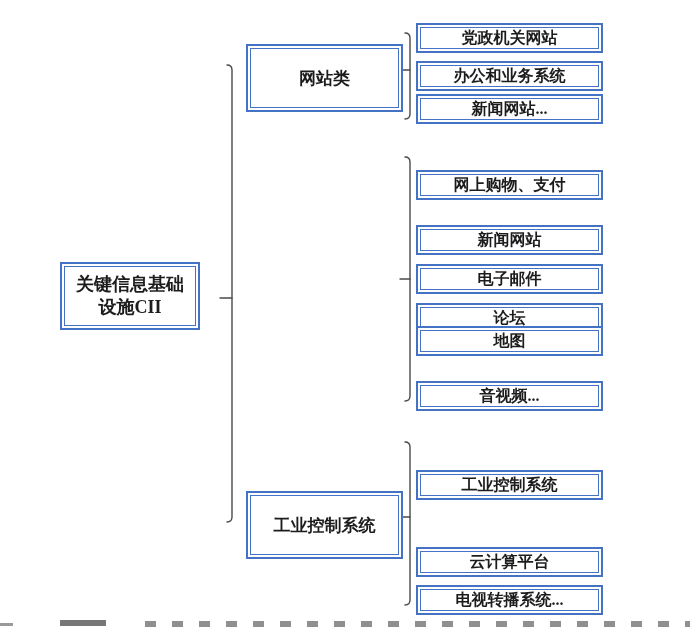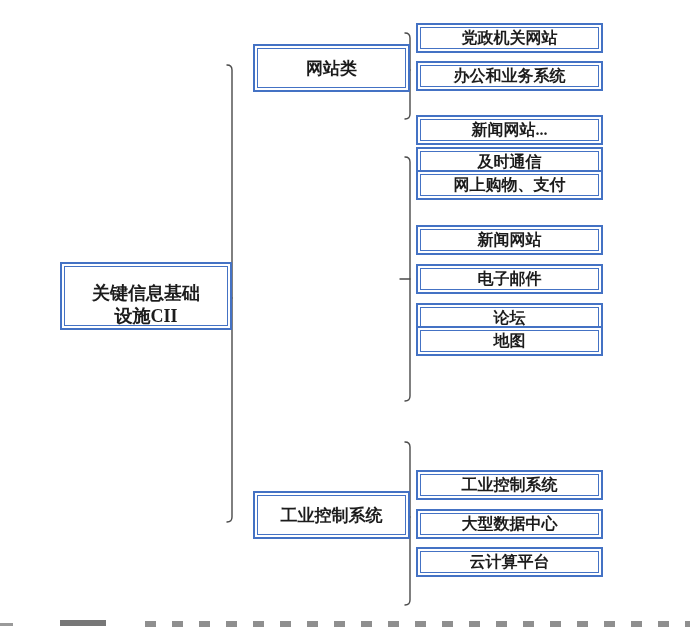--- a/index.html
+++ b/index.html
@@ -22,28 +22,27 @@
     position:absolute;
     box-sizing:border-box;
     display:flex;align-items:center;justify-content:center;
     text-align:center;
     background:#fff;
     border:2px solid var(--blue);
     box-shadow:inset 0 0 0 2px #ffffff, inset 0 0 0 3px var(--blue);
     white-space:nowrap;
   }
   .root{
-    left:60px;top:262px;width:172px;height:68px;
+    left:60px;top:262px;width:140px;height:68px;
     font-size:18px;line-height:23px;
     flex-direction:column;
     font-weight:600;
-    justify-content:flex-end;
   }
   .mid{
-    left:253px;width:157px;height:48px;
+    left:246px;width:157px;height:68px;
     font-size:17px;font-weight:600;
   }
   .leaf{
     left:416px;width:187px;height:30px;
     font-size:16px;font-weight:600;
   }
   
   .caption{position:absolute;left:0;top:620px;width:696px;height:8px;overflow:hidden;}
   .cap-corner{position:absolute;left:0;top:3px;width:13px;height:3px;background:#9a9a9a;}
   .cap-lead{position:absolute;left:60px;top:0;width:46px;height:6px;background:#777;}
@@ -78,32 +77,32 @@
   <div class="node root">
     <span>关键信息基础</span>
     <span>设施CII</span>
   </div>
 
   <div class="node mid" style="top:44px">网站类</div>
   <div class="node mid" style="top:491px">工业控制系统</div>
 
   <div class="node leaf" style="top:23px">党政机关网站</div>
   <div class="node leaf" style="top:61px">办公和业务系统</div>
-  <div class="node leaf" style="top:115px">新闻网站...</div>
+  <div class="node leaf" style="top:94px">新闻网站...</div>
 
-  <div class="node leaf" style="top:147px">及时通信</div>
   <div class="node leaf" style="top:170px">网上购物、支付</div>
   <div class="node leaf" style="top:225px">新闻网站</div>
   <div class="node leaf" style="top:264px">电子邮件</div>
   <div class="node leaf" style="top:303px">论坛</div>
   <div class="node leaf" style="top:326px">地图</div>
+  <div class="node leaf" style="top:381px">音视频...</div>
 
   <div class="node leaf" style="top:470px">工业控制系统</div>
-  <div class="node leaf" style="top:509px">大型数据中心</div>
   <div class="node leaf" style="top:547px">云计算平台</div>
+  <div class="node leaf" style="top:585px">电视转播系统...</div>
 
   <div class="caption">
     <div class="cap-corner"></div>
     <div class="cap-lead"></div>
     <div class="cap-rest"></div>
   </div>
 
 </div>
 
 </body></html>

